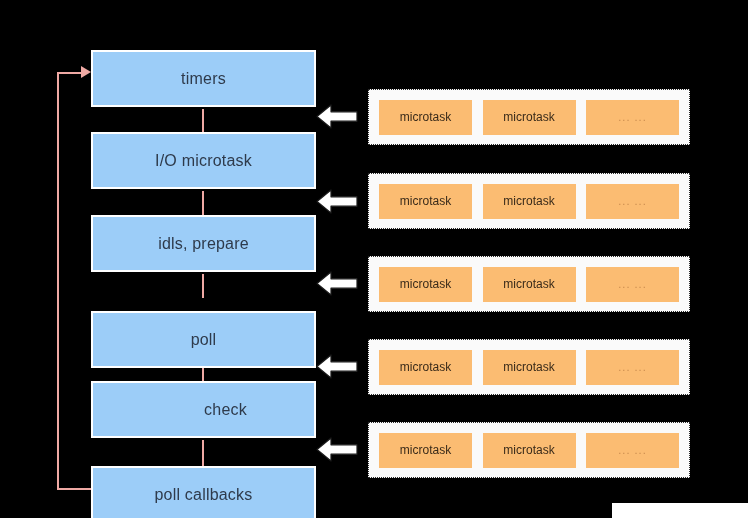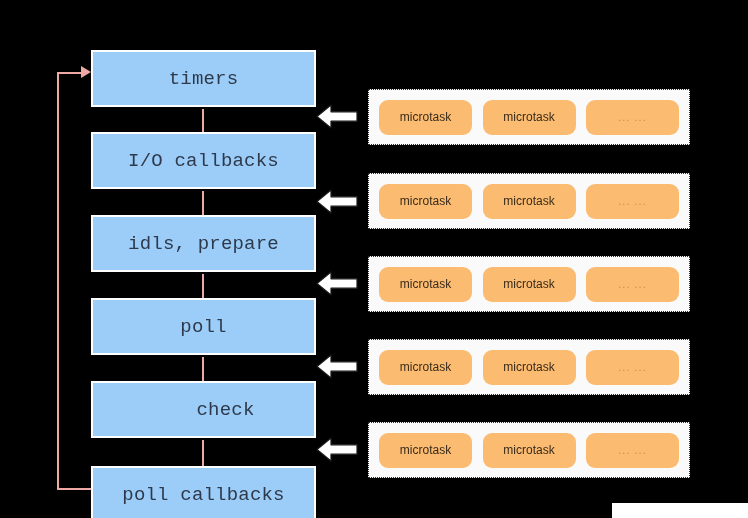--- a/index.html
+++ b/index.html
@@ -28,25 +28,25 @@
     width: 225px;
     height: 57px;
     background: #9CCDF8;
     border: 2px solid #FFFFFF;
     box-sizing: border-box;
     display: flex;
     align-items: center;
     justify-content: center;
   }
   .phase-label {
-    font-size: 19px;
+    font-size: 16px;
     color: #2E3A4B;
     letter-spacing: 0.2px;
     white-space: nowrap;
-    font-family: Liberation Mono, monospace;
+    font-family: Liberation Sans, sans-serif;
   }
 
   
   .connector {
     position: absolute;
     left: 202px;
     width: 2px;
     background: #EFA9A4;
   }
 
@@ -88,21 +88,20 @@
     padding: 0 10px;
   }
   .micro-item {
     width: 93px;
     height: 35px;
     background: #FBBC72;
     display: flex;
     align-items: center;
     justify-content: center;
     box-sizing: border-box;
-    border-radius: 9px;
   }
   .micro-label {
     font-size: 12px;
     color: #3A2B1A;
     white-space: nowrap;
     font-family: "Liberation Sans", sans-serif;
   }
   .micro-label.ellipsis {
     color: #C98B4E;
     letter-spacing: 1px;
@@ -135,26 +134,26 @@
   <div class="loop-seg loop-horiz" style="left:58px; top:488px; width:34px;"></div>
   <div class="loop-seg loop-vert" style="top:72px; height:418px;"></div>
   <div class="loop-seg loop-horiz" style="left:58px; top:72px; width:24px;"></div>
   <div class="loop-arrowhead" style="left:81px; top:66px;"></div>
 
   <div id="phases">
       <div class="phase-box" style="top: 50px;">
         <span class="phase-label">timers</span>
       </div>
       <div class="phase-box" style="top: 132px;">
-        <span class="phase-label">I/O callbacks</span>
+        <span class="phase-label">I/O microtask</span>
       </div>
       <div class="phase-box" style="top: 215px;">
         <span class="phase-label">idls, prepare</span>
       </div>
-      <div class="phase-box" style="top: 298px;">
+      <div class="phase-box" style="top: 311px;">
         <span class="phase-label">poll</span>
       </div>
       <div class="phase-box" style="top: 381px; padding-left: 44px;">
         <span class="phase-label">check</span>
       </div>
       <div class="phase-box" style="top: 466px;">
         <span class="phase-label">poll callbacks</span>
       </div>
     </div>
 

